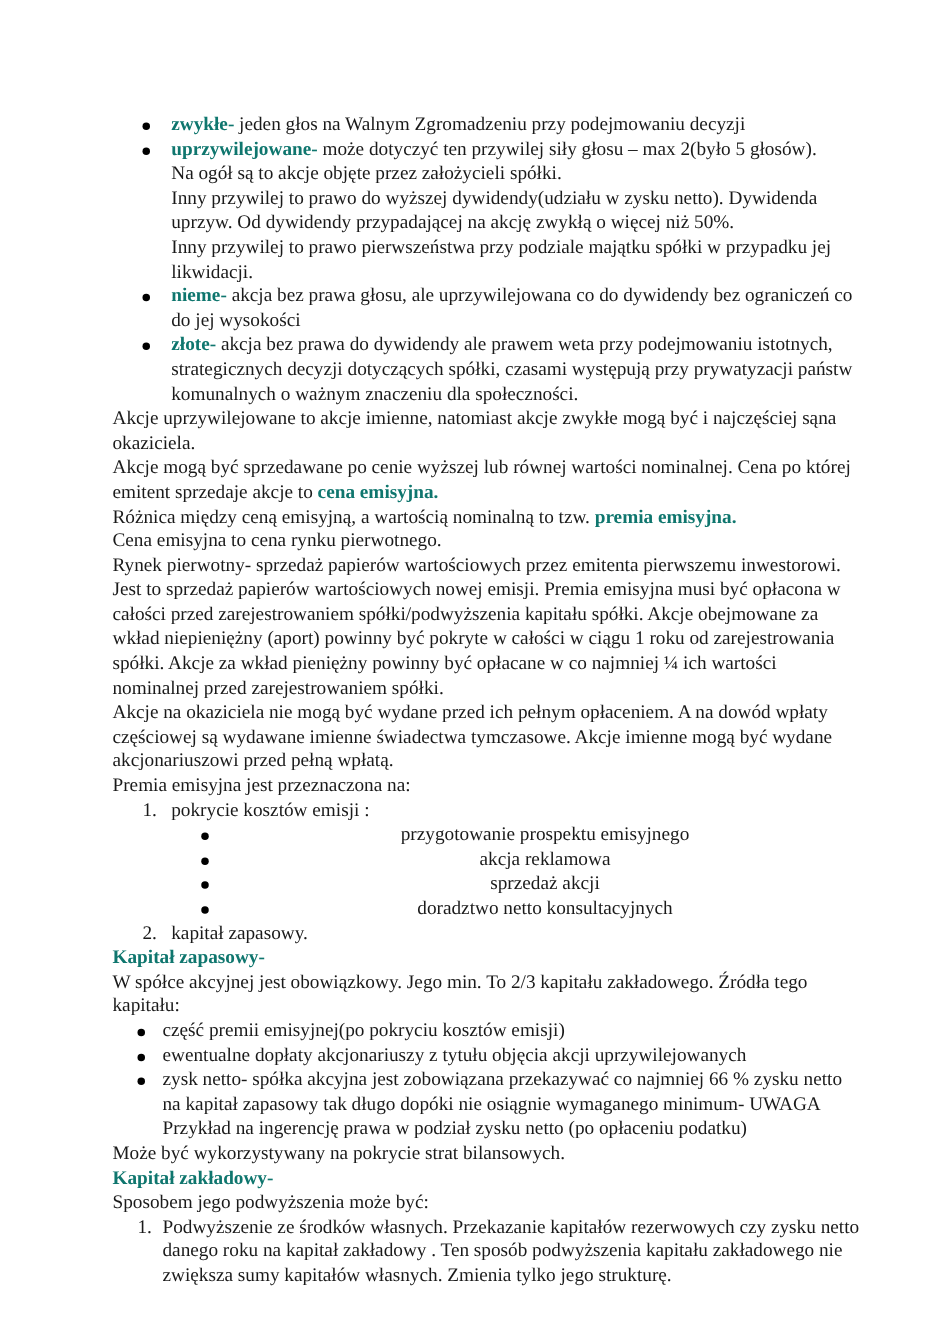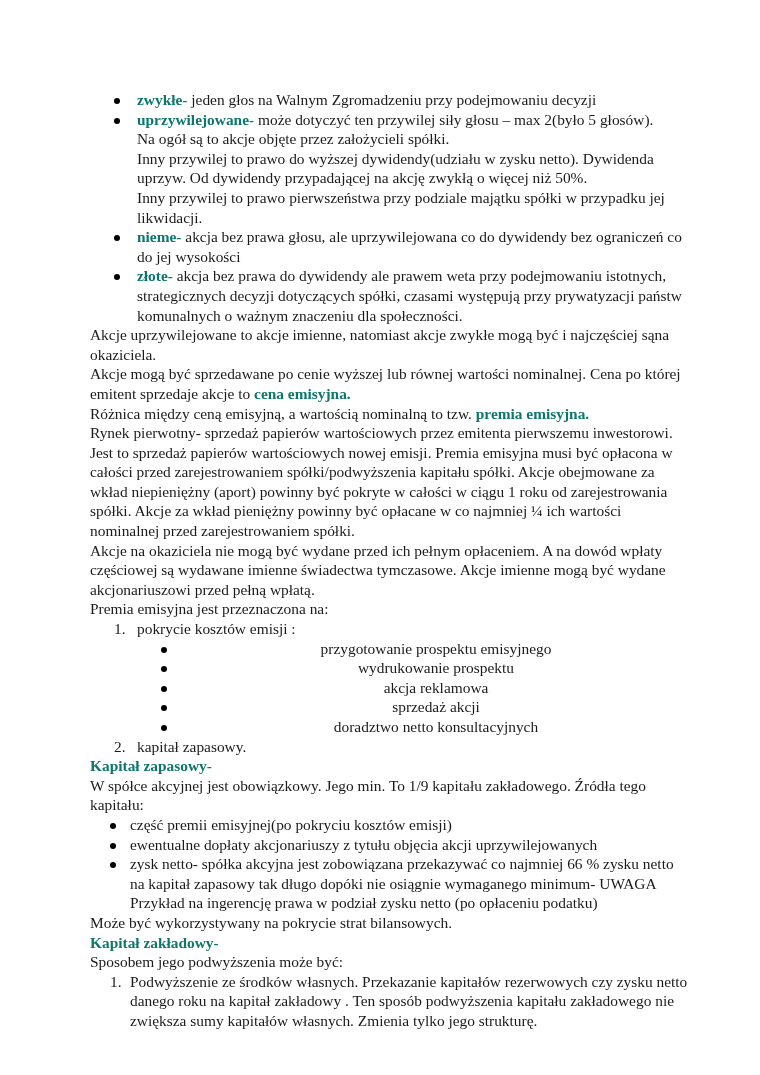--- a/index.html
+++ b/index.html
@@ -46,44 +46,44 @@
     </li>
     <li class="l1">
       <span class="dot"></span>
       <b>złote-</b><span> akcja bez prawa do dywidendy ale prawem weta przy podejmowaniu istotnych, strategicznych decyzji dotyczących spółki, czasami występują przy prywatyzacji państw komunalnych o ważnym znaczeniu dla społeczności.</span>
     </li>
   </ul>
 
   <p class="p">Akcje uprzywilejowane to akcje imienne, natomiast akcje zwykłe mogą być i najczęściej sąna okaziciela.</p>
   <p class="p"><span>Akcje mogą być sprzedawane po cenie wyższej lub równej wartości nominalnej. Cena po której emitent sprzedaje akcje to </span><b>cena emisyjna.</b></p>
   <p class="p"><span>Różnica między ceną emisyjną, a wartością nominalną to tzw. </span><b>premia emisyjna.</b></p>
+  <p class="p">Cena emisyjna to cena rynku pierwotnego.</p>
   <p class="p">Rynek pierwotny- sprzedaż papierów wartościowych przez emitenta pierwszemu inwestorowi. Jest to sprzedaż papierów wartościowych nowej emisji. Premia emisyjna musi być opłacona w całości przed zarejestrowaniem spółki/podwyższenia kapitału spółki. Akcje obejmowane za wkład niepieniężny (aport) powinny być pokryte w całości w ciągu  1 roku od zarejestrowania spółki. Akcje za wkład pieniężny powinny być opłacane w co najmniej ¼ ich wartości nominalnej przed zarejestrowaniem spółki.</p>
   <p class="p">Akcje na okaziciela nie mogą być wydane przed ich pełnym opłaceniem. A na dowód wpłaty częściowej są wydawane imienne świadectwa tymczasowe. Akcje imienne mogą być  wydane akcjonariuszowi przed pełną wpłatą.</p>
   <p class="p">Premia emisyjna jest przeznaczona na:</p>
 
   <ol>
     <li class="numli">
       <span class="num">1.</span>
       <span>pokrycie kosztów emisji :</span>
       <ul style="margin-left:-47px;text-align:center;">
         <li class="l2"><span class="dot"></span><span>przygotowanie prospektu emisyjnego</span></li>
-        <li class="l2"><span class="dot"></span><span>wydrukowanie prospektu</span></li>
         <li class="l2"><span class="dot"></span><span>akcja reklamowa</span></li>
         <li class="l2"><span class="dot"></span><span>sprzedaż akcji</span></li>
         <li class="l2"><span class="dot"></span><span>doradztwo netto konsultacyjnych</span></li>
       </ul>
     </li>
     <li class="numli">
       <span class="num">2.</span>
       <span>kapitał zapasowy.</span>
     </li>
   </ol>
 
   <p class="p b">Kapitał zapasowy-</p>
-  <p class="p">W spółce akcyjnej jest obowiązkowy. Jego min. To 1/9 kapitału zakładowego. Źródła tego kapitału:</p>
+  <p class="p">W spółce akcyjnej jest obowiązkowy. Jego min. To 2/3 kapitału zakładowego. Źródła tego kapitału:</p>
   <ul>
     <li class="kz"><span class="dot"></span><span>część premii emisyjnej(po pokryciu kosztów emisji)</span></li>
     <li class="kz"><span class="dot"></span><span>ewentualne dopłaty akcjonariuszy z tytułu objęcia akcji uprzywilejowanych</span></li>
     <li class="kz"><span class="dot"></span><span>zysk netto- spółka akcyjna jest zobowiązana  przekazywać co najmniej 66 % zysku netto na kapitał zapasowy tak długo dopóki nie osiągnie wymaganego minimum- UWAGA Przykład na ingerencję prawa w podział zysku netto (po opłaceniu podatku)</span></li>
   </ul>
   <p class="p">Może być wykorzystywany na pokrycie strat bilansowych.</p>
 
   <p class="p b">Kapitał zakładowy-</p>
   <p class="p">Sposobem jego podwyższenia może być:</p>
   <ol>

